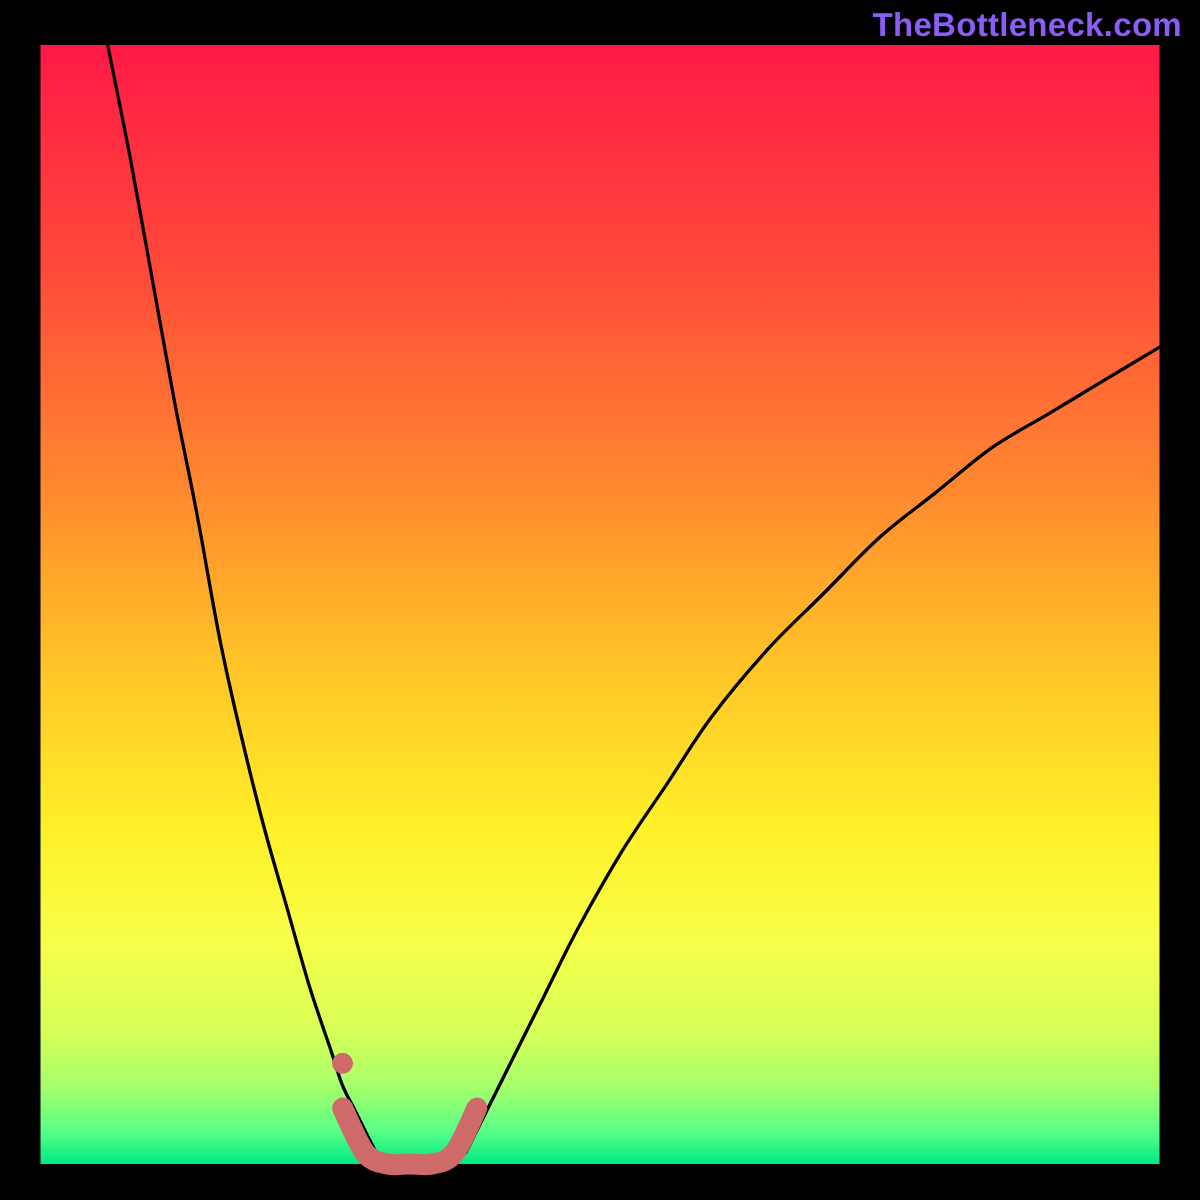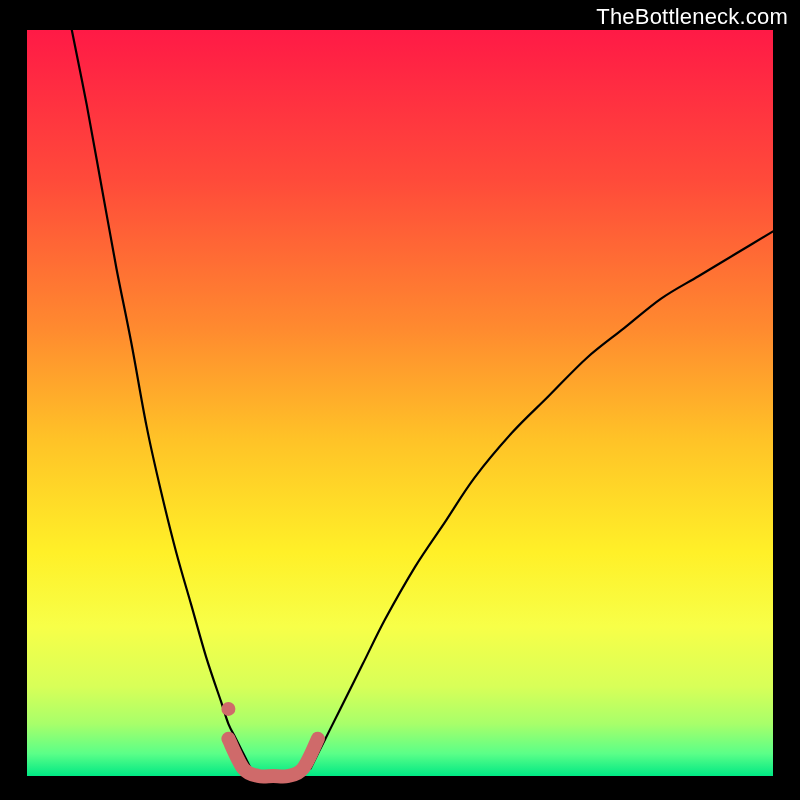--- a/index.html
+++ b/index.html
@@ -17,22 +17,22 @@
     top: 0;
     width: 800px;
     height: 800px;
     background: #000;
   }
   .watermark {
     position: absolute;
     top: 4px;
     right: 12px;
     font-size: 22px;
-    font-weight: 400;
-    color: #ffffff;
+    font-weight: 700;
+    color: #8b5cf6;
     letter-spacing: 0.2px;
     user-select: none;
   }
   svg {
     position: absolute;
     left: 0;
     top: 0;
   }
 </style>
 </head>

